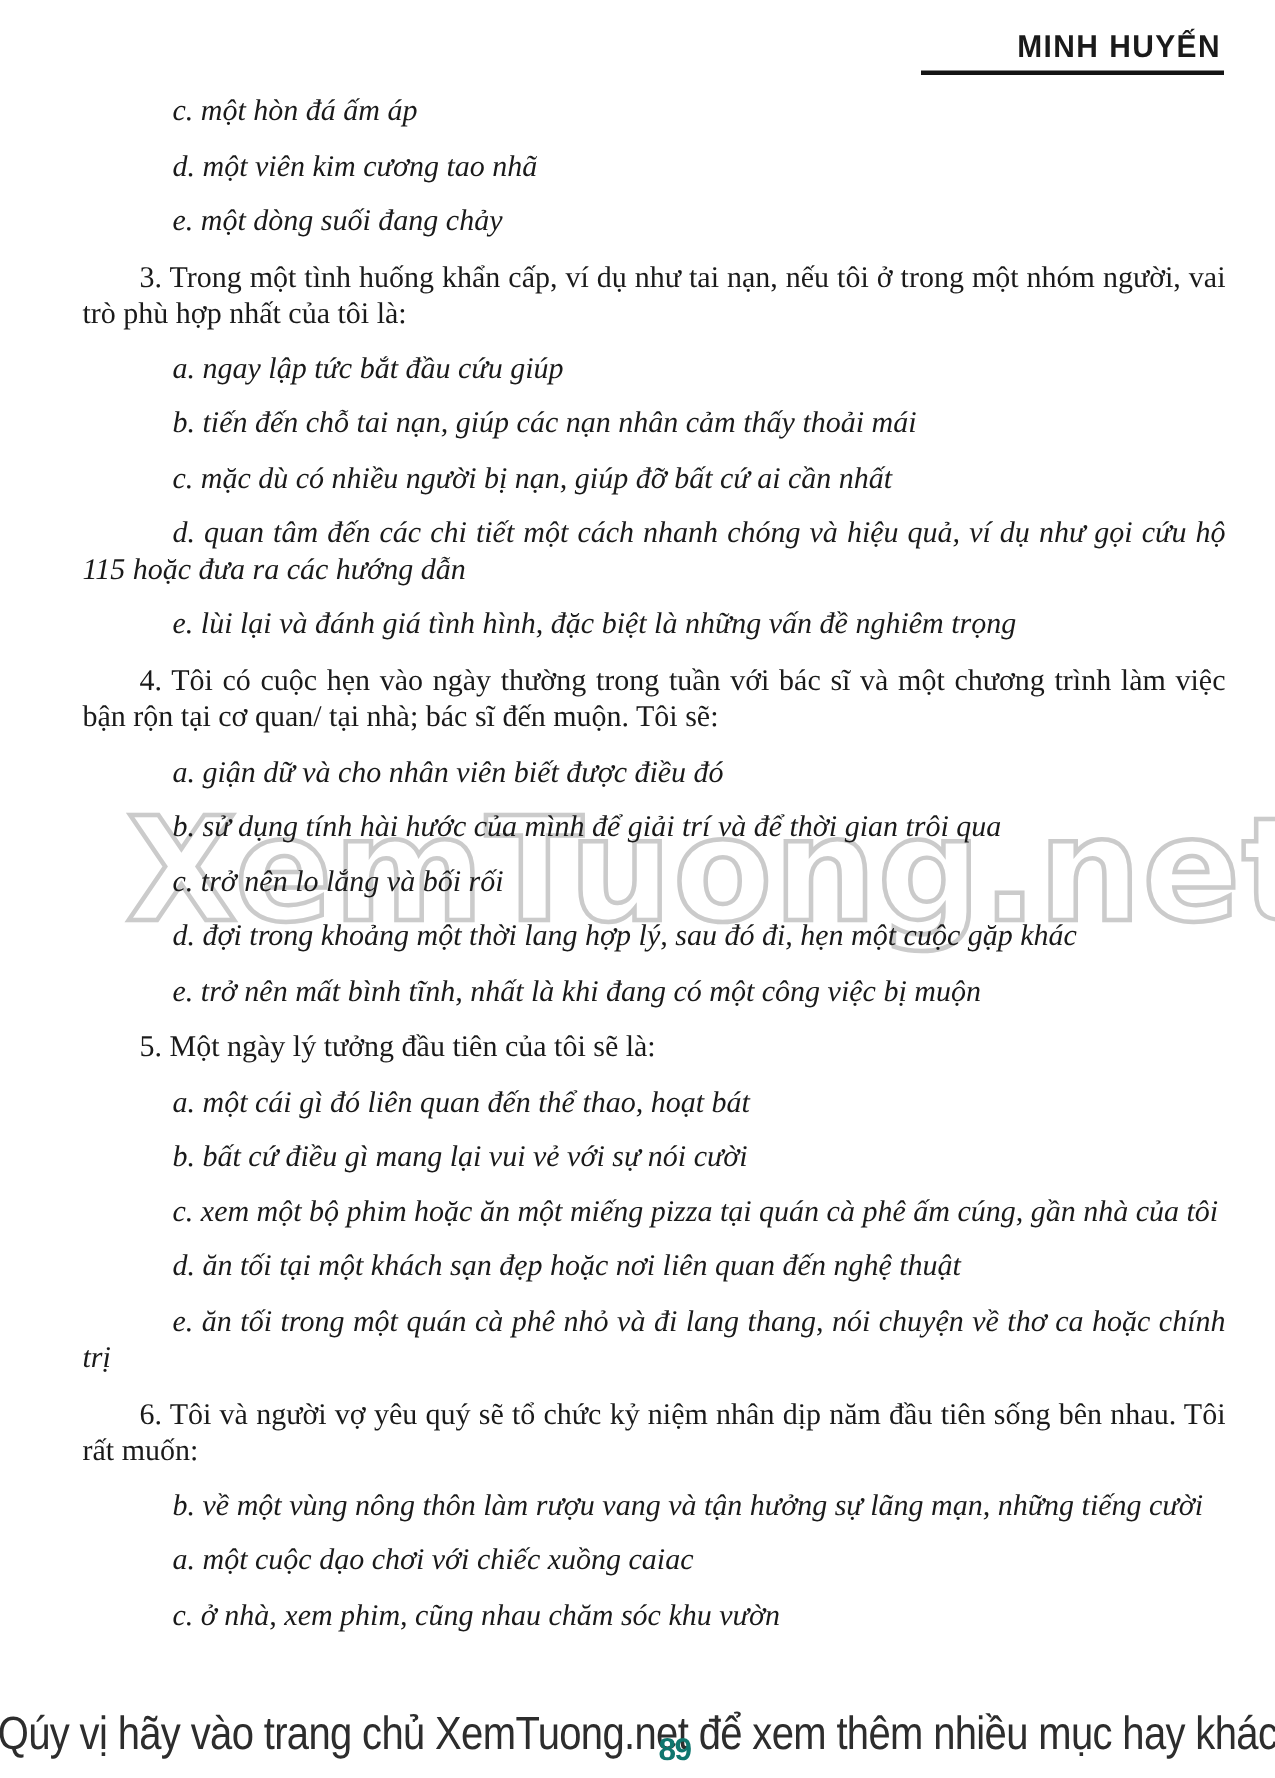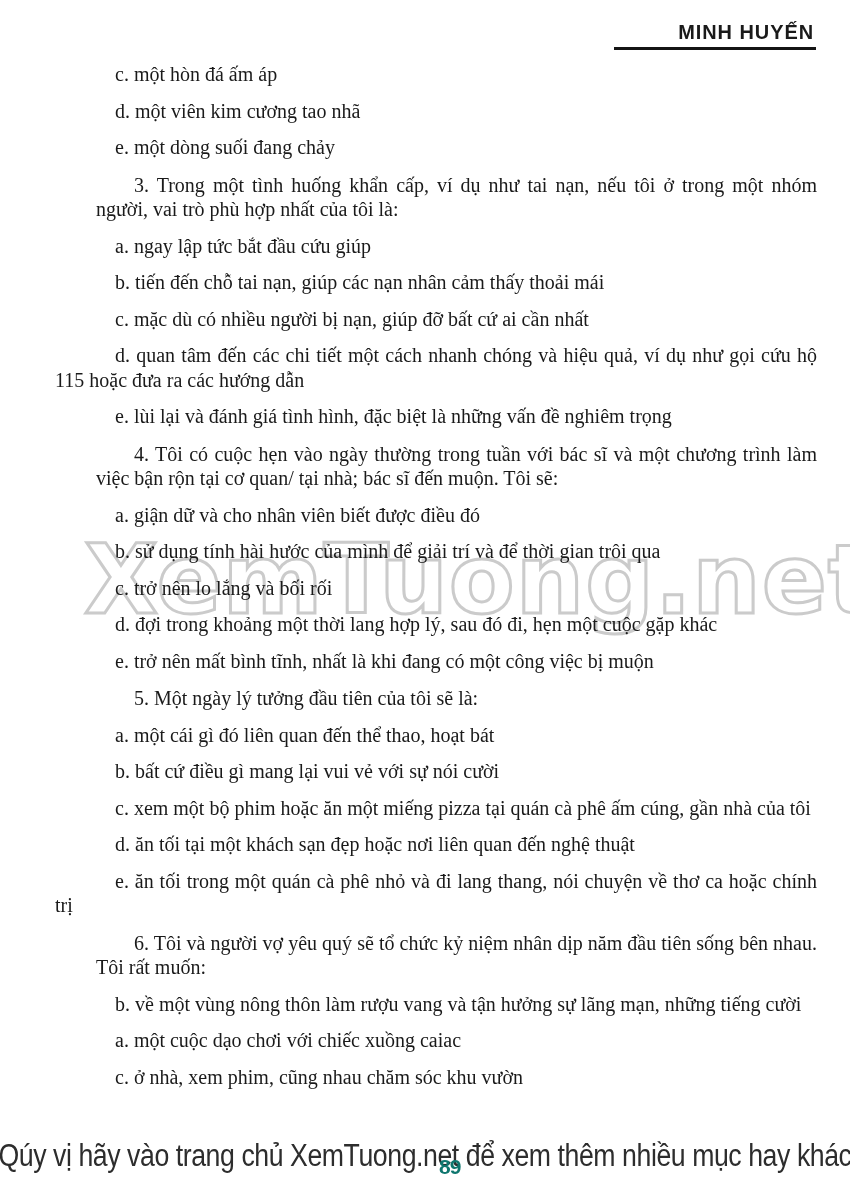--- a/index.html
+++ b/index.html
@@ -48,22 +48,22 @@
   }
   
   .content{
     position:absolute;left:55px;top:50px;width:762px;
     font-size:20px;line-height:1.225;
     color:var(--ink);
     text-align:justify;
     z-index:1;
   }
   .para{margin:0;}
-  .para.option{margin-top:12px;text-indent:60px;}
-  .para.question{margin-top:13px;text-indent:38px;margin-left:41px;}
+  .para.option{margin-top:12px;text-indent:60px;font-style:italic;}
+  .para.question{margin-top:13px;text-indent:38px;}
   
   .footer{
     position:absolute;left:50%;top:1138px;
     transform:translateX(-50%) scaleX(0.86);
     transform-origin:center top;
     font-family:"Liberation Sans", sans-serif;
     font-size:31px;letter-spacing:-0.5px;
     color:var(--footer_ink);
     white-space:nowrap;z-index:2;
   }

